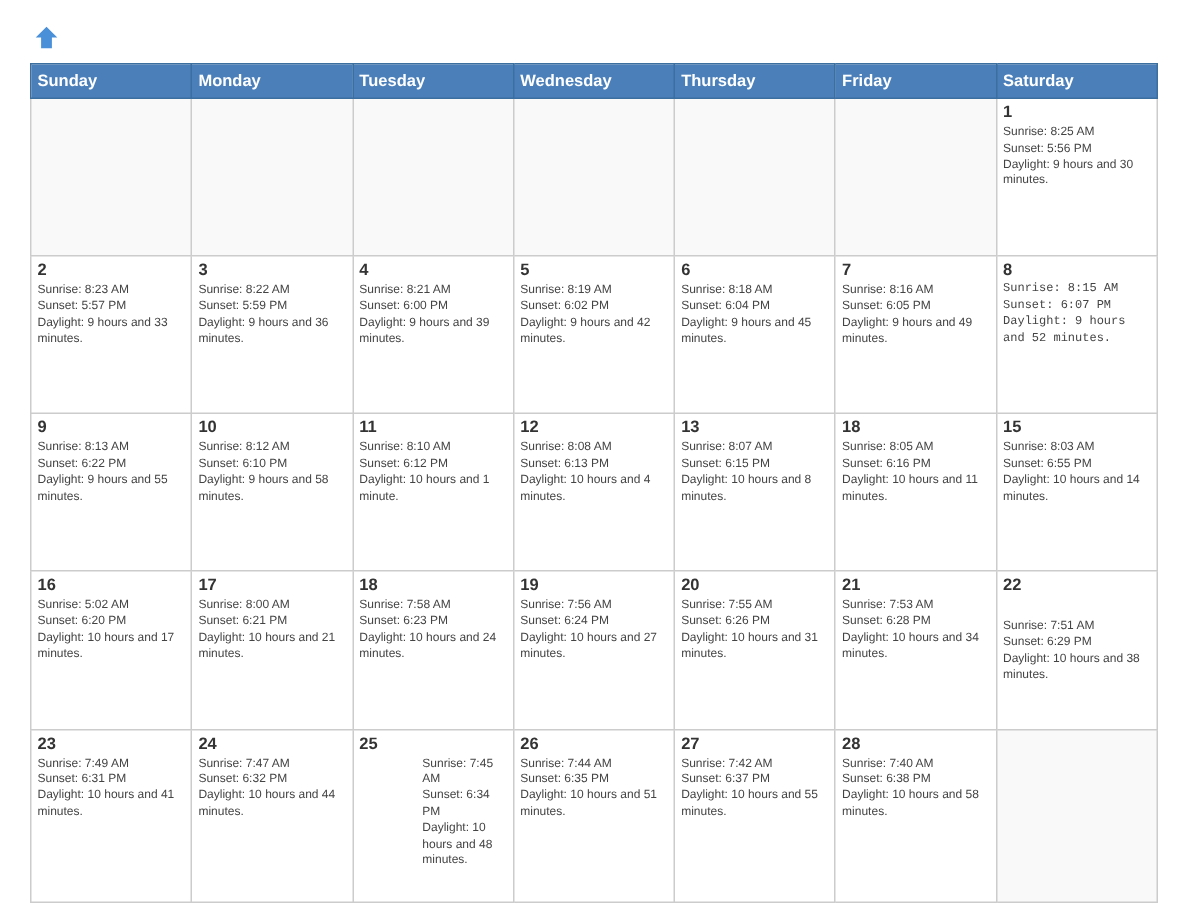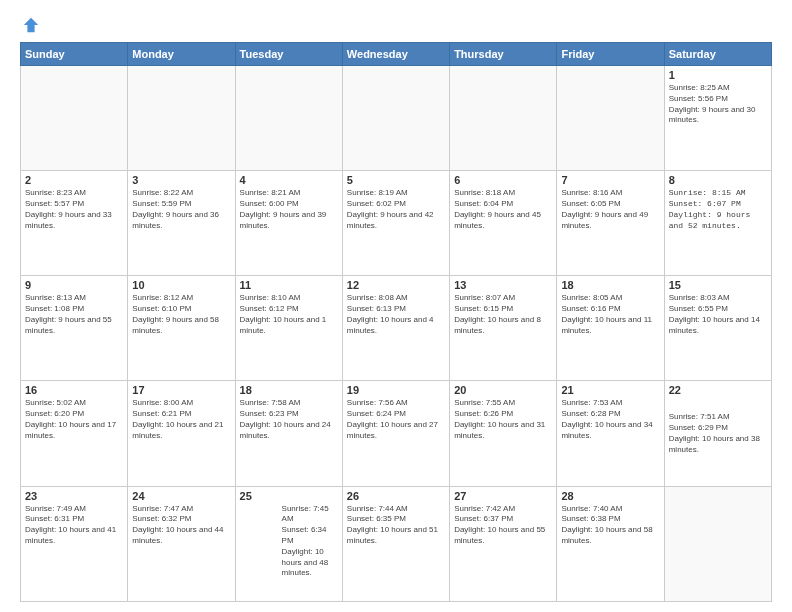--- a/index.html
+++ b/index.html
@@ -190,21 +190,21 @@
             <div class="day-number">8</div>
             <div class="day-info" style="white-space: pre-line; font-family: Liberation Mono, monospace;">Sunrise: 8:15 AM
 Sunset: 6:07 PM
 Daylight: 9 hours and 52 minutes.</div>
           </td>
         </tr>
         <tr>
           <td>
             <div class="day-number">9</div>
             <div class="day-info" style="white-space: pre-line;">Sunrise: 8:13 AM
-Sunset: 1:08 PM
+Sunset: 6:22 PM
 Daylight: 9 hours and 55 minutes.</div>
           </td>
           <td>
             <div class="day-number">10</div>
             <div class="day-info" style="white-space: pre-line;">Sunrise: 8:12 AM
 Sunset: 6:10 PM
 Daylight: 9 hours and 58 minutes.</div>
           </td>
           <td>
             <div class="day-number">11</div>

